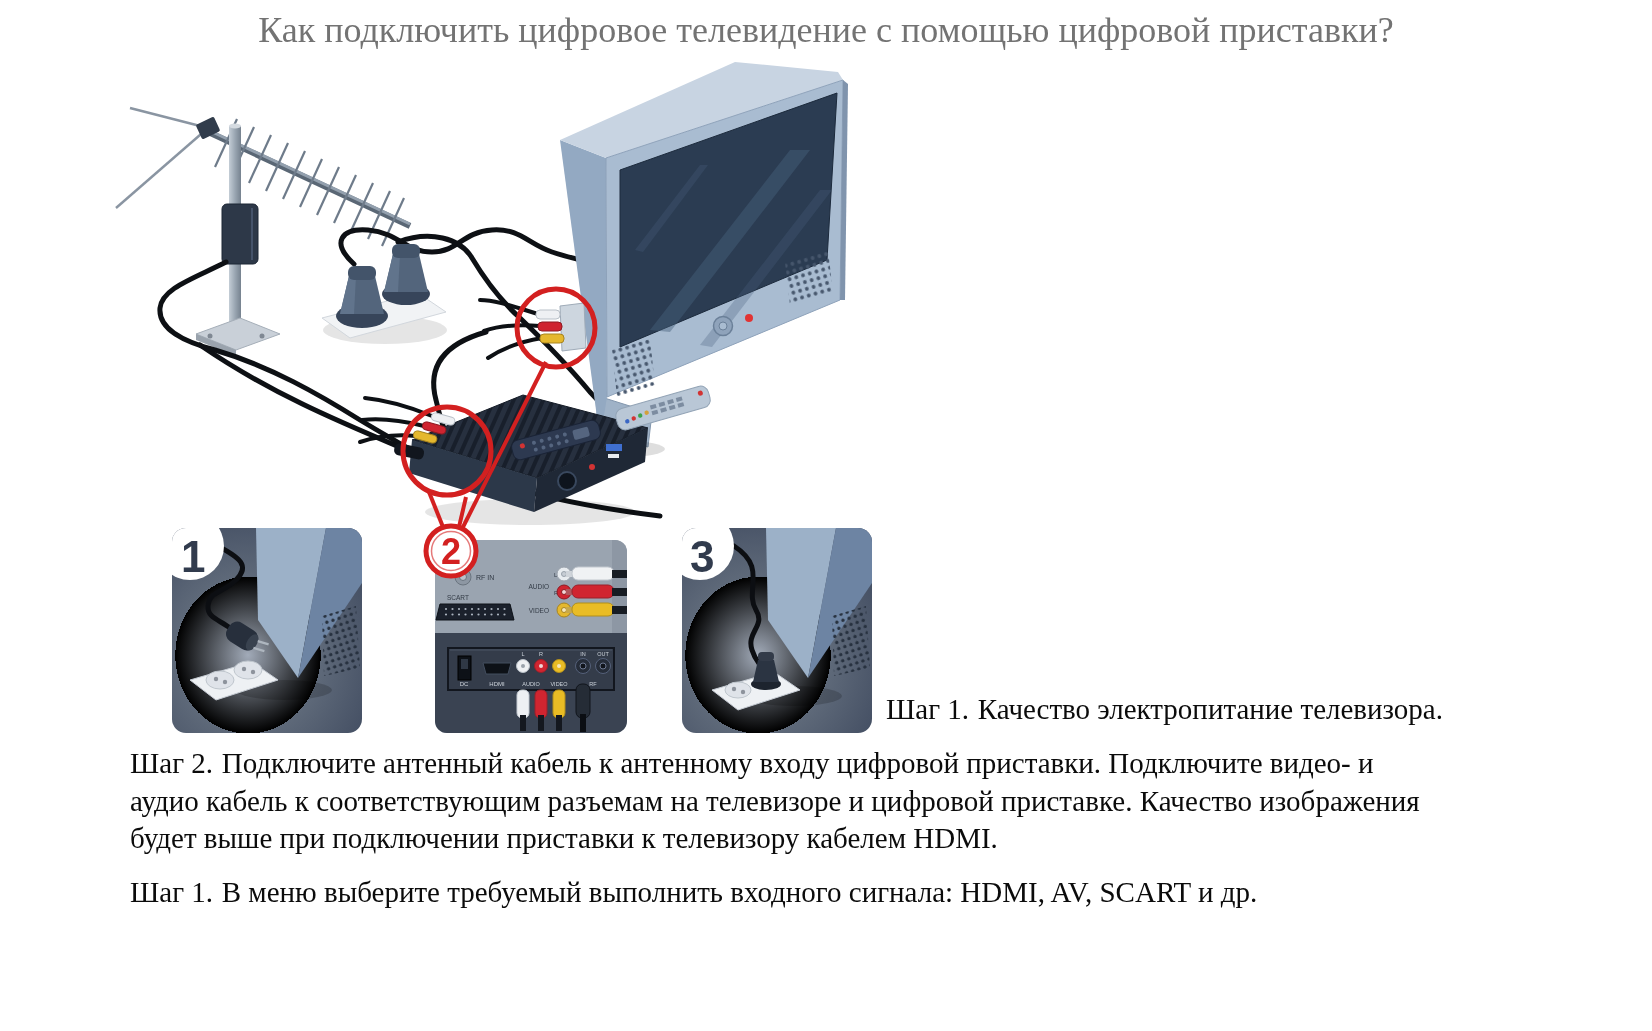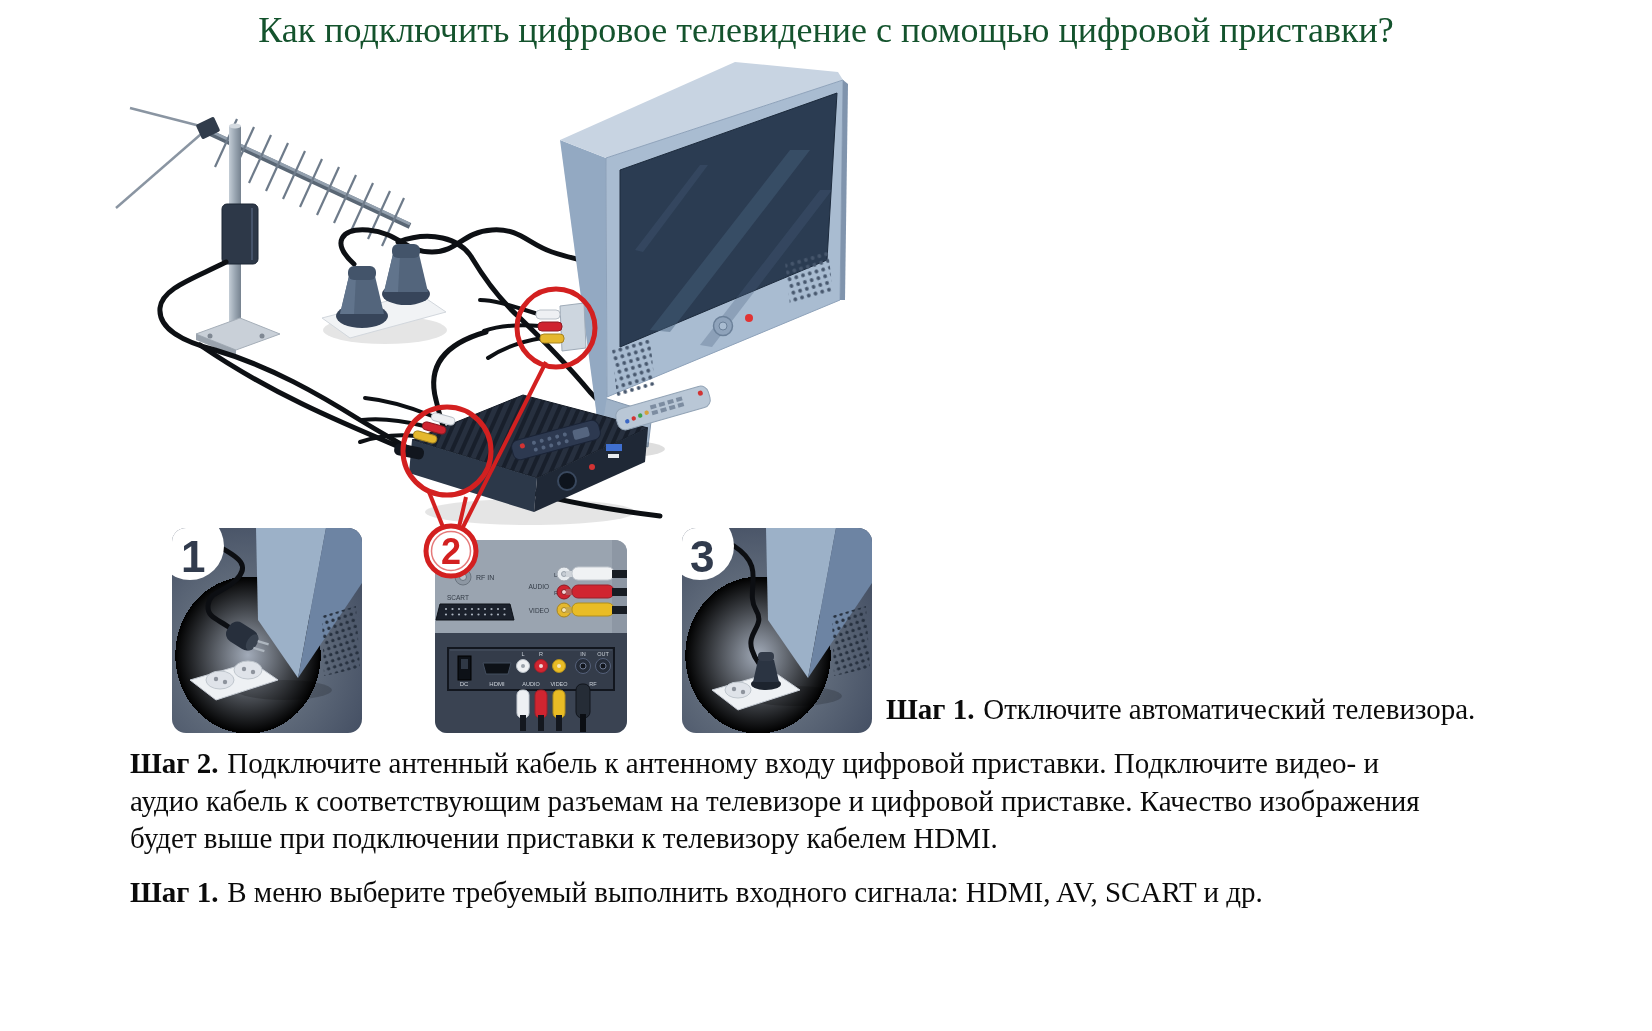--- a/index.html
+++ b/index.html
@@ -1,25 +1,25 @@
 <!DOCTYPE html>
 <html><head>
 <meta charset="utf-8">
 <style>
   html,body{margin:0;padding:0;background:#ffffff;}
   #page{position:relative;width:1652px;height:1031px;background:#fff;overflow:hidden;
         font-family:"Liberation Serif", serif;color:#0b0b0b;}
   #title{position:absolute;left:0;top:8px;width:100%;text-align:center;
-         font-size:36px;line-height:44px;color:#14532d;}
+         font-size:36px;line-height:44px;color:#737373;}
   #figure-svg{position:absolute;left:90px;top:55px;width:830px;height:690px;}
   .steptext{font-size:29px;line-height:37.5px;}
   #step1-line{position:absolute;left:886px;top:691px;width:640px;}
   #steps-block{position:absolute;left:114px;top:729px;width:1330px;}
   #steps-block p{margin:16px;padding:0;}
-  .b{font-weight:bold;margin-right:0.30em;}
+  .b{font-weight:normal;margin-right:0.30em;}
   svg text{font-family:"Liberation Sans", sans-serif;}
 </style>
 </head>
 <body>
 
 <div id="page">
 
   <div id="title">Как подключить цифровое телевидение с помощью цифровой приставки?</div>
 
   <svg id="figure-svg" viewBox="90 55 830 690">
@@ -373,21 +373,21 @@
       <line x1="459" y1="527" x2="466" y2="497" stroke="#d32020" stroke-width="4"></line>
       <g>
         <circle cx="451" cy="551" r="25" fill="#ffffff" stroke="#d32020" stroke-width="5"></circle>
         <circle cx="451" cy="551" r="19.5" fill="none" stroke="#d32020" stroke-width="1.5" opacity="0.6"></circle>
         <text x="451" y="564" font-size="36" font-weight="bold" fill="#d32020" text-anchor="middle">2</text>
       </g>
     </g>
   </svg>
 
   <div id="step1-line" class="steptext">
-    <span class="b">Шаг 1.</span><span>Отключите автоматический телевизора.</span>
+    <span class="b">Шаг 1.</span><span>Качество электропитание телевизора.</span>
   </div>
 
   <div id="steps-block" class="steptext">
     <p><span class="b">Шаг 2.</span><span>Подключите антенный кабель к антенному входу цифровой приставки. Подключите видео- и аудио кабель к соответствующим разъемам на телевизоре и цифровой приставке. Качество изображения будет выше при подключении приставки к телевизору кабелем HDMI.</span></p>
     <p><span class="b">Шаг 1.</span><span>В меню выберите требуемый выполнить входного сигнала: HDMI, AV, SCART и др.</span></p>
   </div>
 
 </div>
 
 </body></html>

